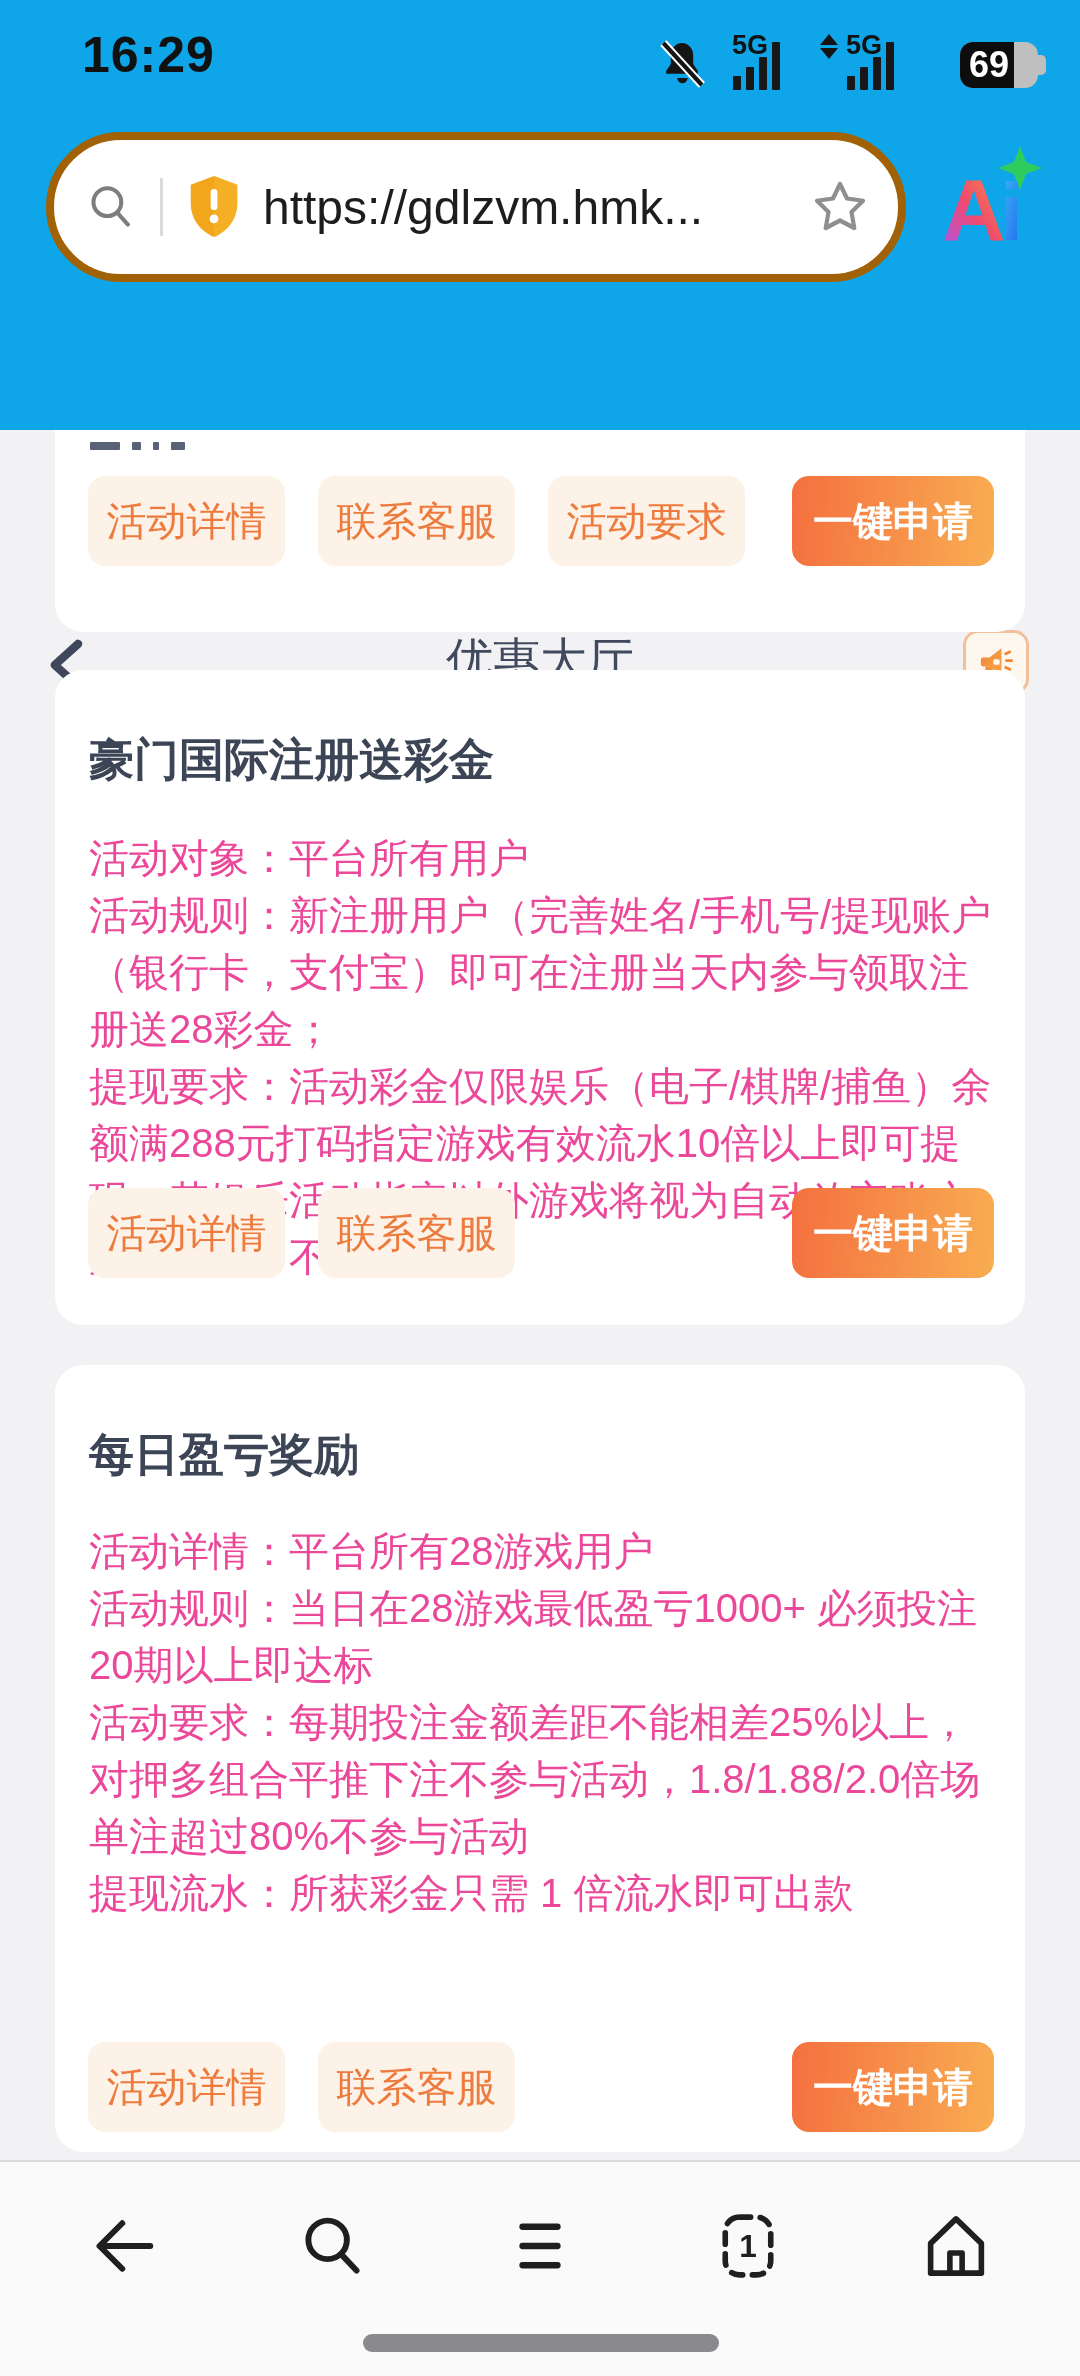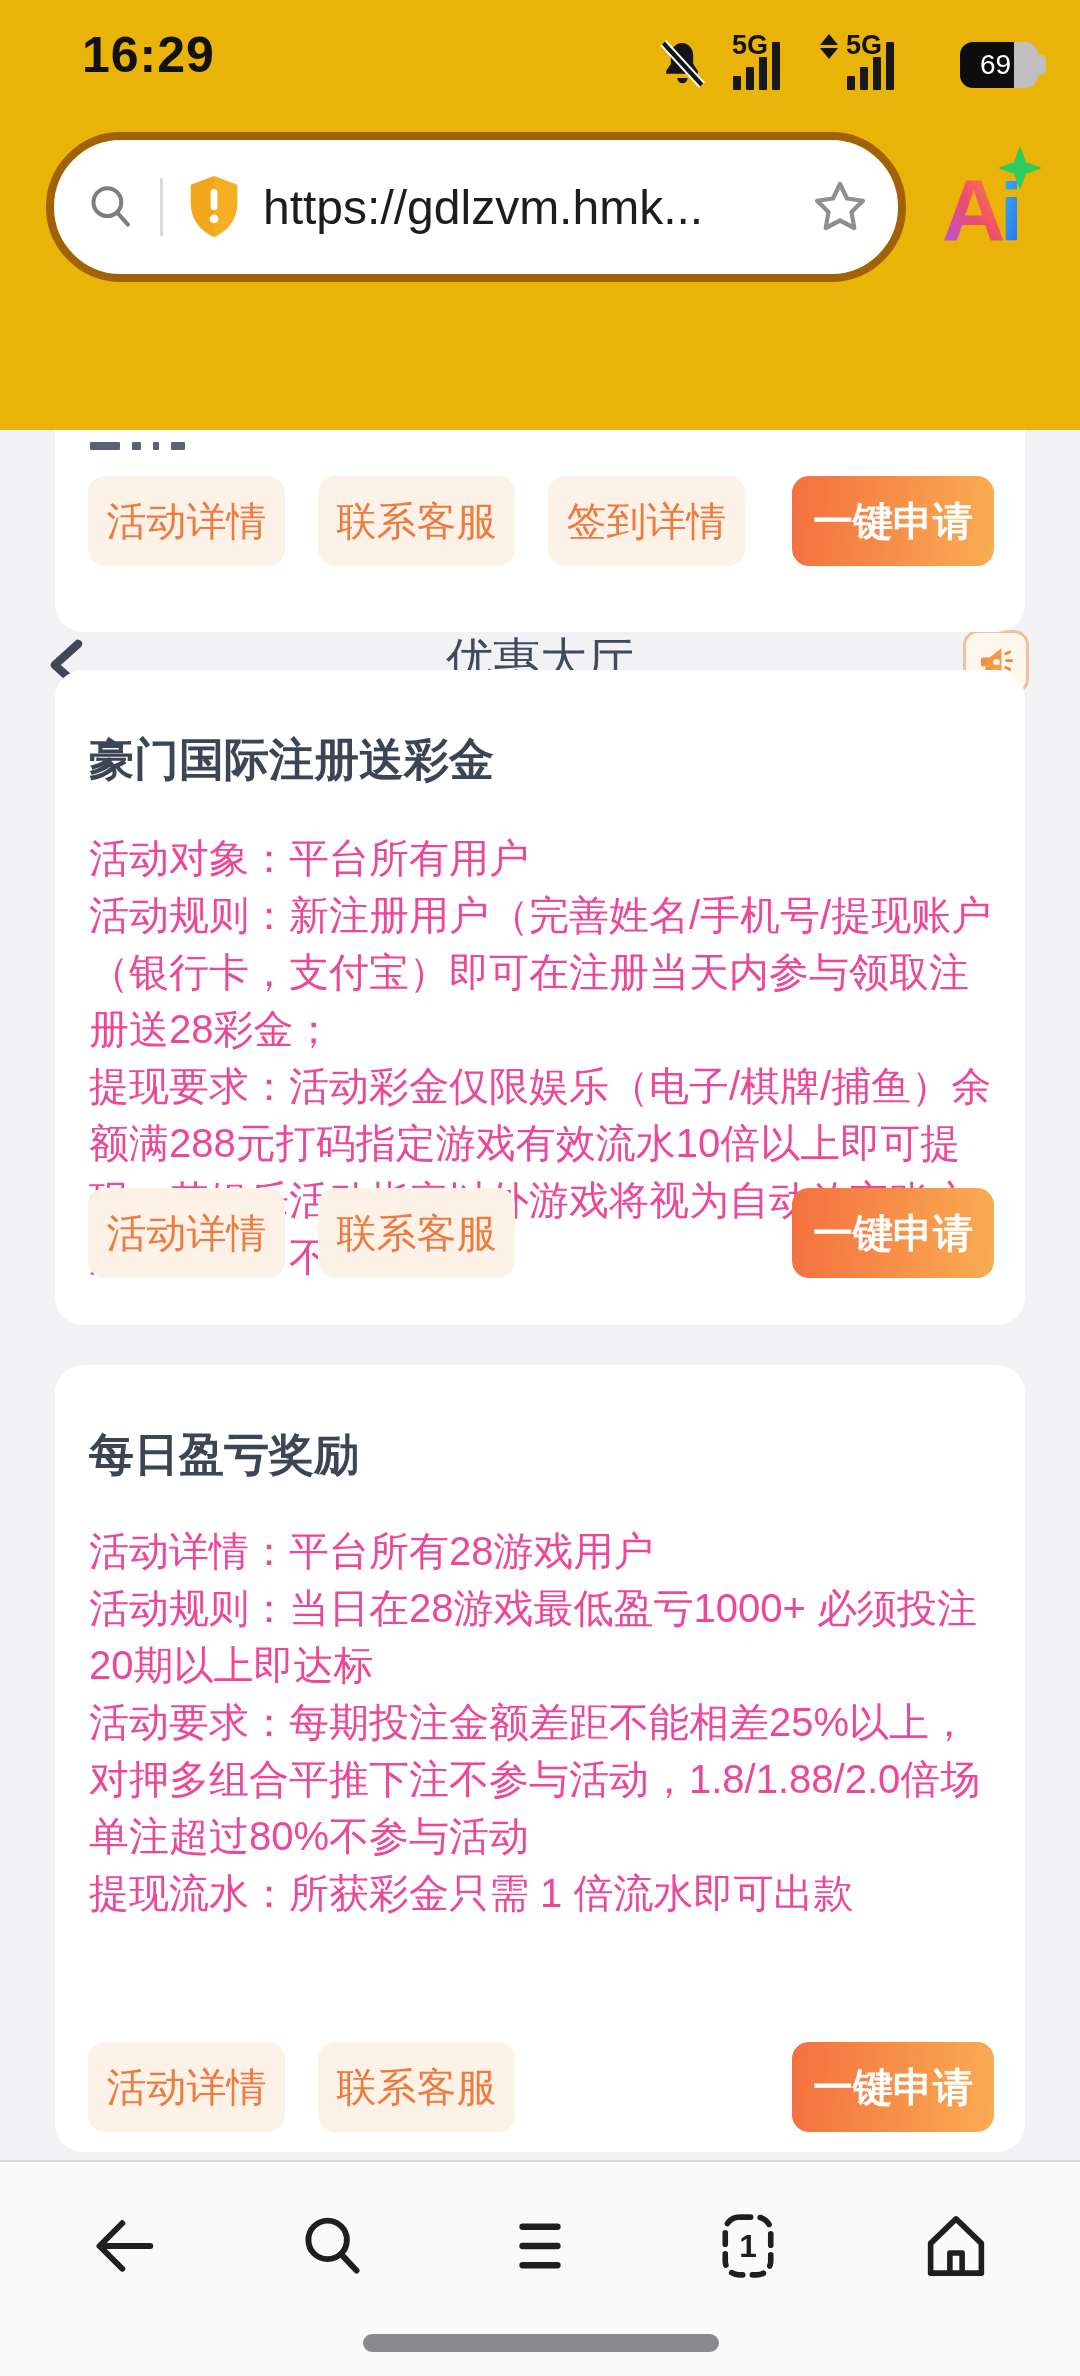--- a/index.html
+++ b/index.html
@@ -1,39 +1,39 @@
 <!DOCTYPE html>
 <html><head>
 <meta charset="utf-8">
 <style>
   html,body{margin:0;padding:0;background:#ffffff;}
   .screen{position:relative;width:1080px;height:2376px;overflow:hidden;
           background:#f2f2f5;font-family:"Liberation Sans","DejaVu Sans",sans-serif;}
 
   
-  .top-chrome{position:absolute;left:0;top:0;width:1080px;height:430px;background:#eab308;}
+  .top-chrome{position:absolute;left:0;top:0;width:1080px;height:430px;background:#0ea5e9;}
 
   .status-bar{position:absolute;left:0;top:0;width:1080px;height:120px;}
   .status-time{position:absolute;left:82px;top:26px;font-size:50px;font-weight:700;color:#111;letter-spacing:1px;}
   .status-icons{position:absolute;right:34px;top:30px;display:flex;align-items:flex-end;gap:22px;height:62px;}
   .bell-slash{width:56px;height:56px;}
   .sig{position:relative;width:66px;height:60px;}
   .sig-label{position:absolute;left:0;top:-2px;font-size:27px;font-weight:700;color:#121212;}
   .bars{position:absolute;left:1px;bottom:2px;display:flex;align-items:flex-end;gap:5px;}
   .bars i{display:block;width:8px;background:#181818;border-radius:1px;}
   .sig2{padding-left:26px;width:92px;}
   .sig2 .sig-label{left:26px;}
   .sig2 .bars{left:27px;}
   .updown{position:absolute;left:0;top:2px;display:flex;flex-direction:column;gap:3px;align-items:center;}
   .tri-up{width:0;height:0;border-left:9px solid transparent;border-right:9px solid transparent;border-bottom:11px solid #141414;}
   .tri-down{width:0;height:0;border-left:9px solid transparent;border-right:9px solid transparent;border-top:11px solid #141414;}
   .battery-wrap{position:relative;width:86px;height:46px;margin-bottom:4px;}
   .battery{position:relative;width:78px;height:46px;border-radius:13px;background:#bfbfbf;overflow:hidden;}
   .battery-fill{position:absolute;left:0;top:0;bottom:0;width:69%;background:#0d0d0d;}
-  .battery-text{position:absolute;left:20px;top:50%;transform:translateY(-50%);color:#fff;font-size:28px;font-weight:400;}
+  .battery-text{position:absolute;left:9px;top:50%;transform:translateY(-50%);color:#fff;font-size:36px;font-weight:700;}
   .battery-nub{position:absolute;right:0px;top:13px;width:8px;height:20px;background:#bfbfbf;border-radius:0 5px 5px 0;}
 
   .url-row{position:absolute;left:0;top:120px;width:1080px;height:180px;}
   .url-pill{position:absolute;left:46px;top:12px;width:860px;height:150px;border:8px solid #a16207;
             border-radius:82px;box-sizing:border-box;display:flex;align-items:center;padding:0 28px;background:#fff;}
   .url-search-icon{width:58px;height:58px;flex:0 0 auto;}
   .url-divider{width:3px;height:58px;background:#dadada;margin:0 20px;flex:0 0 auto;}
   .shield{width:62px;height:68px;flex:0 0 auto;}
   .url-text{margin-left:18px;font-size:48px;color:#1d1d1d;white-space:nowrap;overflow:hidden;flex:1 1 auto;}
   .star-icon{width:60px;height:60px;flex:0 0 auto;margin-left:12px;}
@@ -190,21 +190,21 @@
   <div class="card card-1">
     <div class="fragment">
       <i style="width:30px"></i>
         <i style="width:9px"></i>
         <i style="width:6px"></i>
         <i style="width:14px"></i>
     </div>
     <div class="btn-row" style="top:46px;">
       <button class="btn btn-light">活动详情</button>
       <button class="btn btn-light">联系客服</button>
-      <button class="btn btn-light">签到详情</button>
+      <button class="btn btn-light">活动要求</button>
       <button class="btn btn-primary">一键申请</button>
     </div>
   </div>
 
   <div class="card card-2">
     <h2 class="card-title" style="top:60px;margin:0;">豪门国际注册送彩金</h2>
     <div class="card-body" style="top:160px;">
       <p>活动对象：平台所有用户</p>
       <p>活动规则：新注册用户（完善姓名/手机号/提现账户（银行卡，支付宝）即可在注册当天内参与领取注册送28彩金；</p>
       <p>提现要求：活动彩金仅限娱乐（电子/棋牌/捕鱼）余额满288元打码指定游戏有效流水10倍以上即可提现，若娱乐活动指定以外游戏将视为自动放弃账户所有余额，不给予出款</p>

